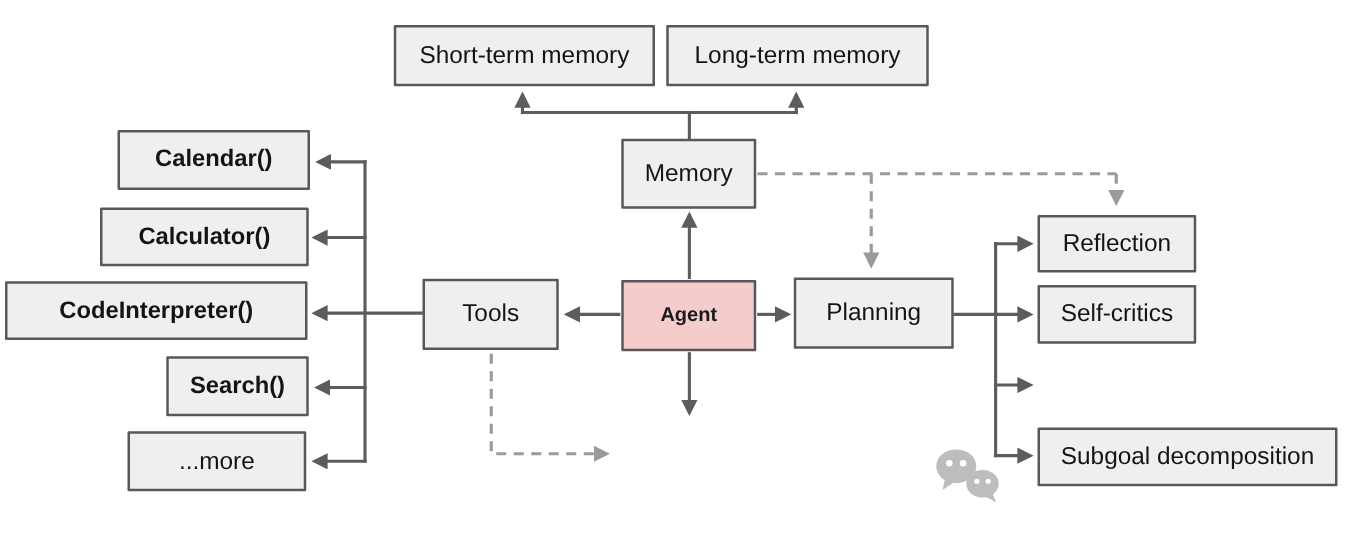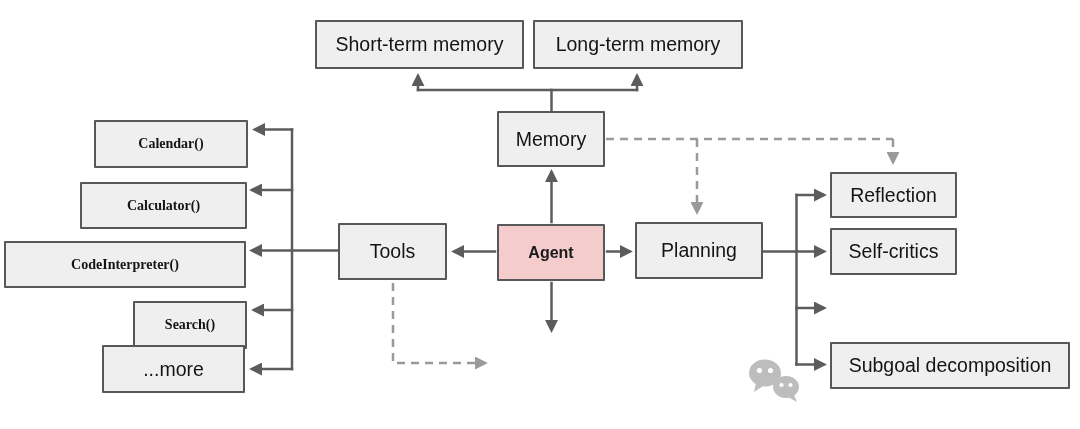--- a/index.html
+++ b/index.html
@@ -6,22 +6,22 @@
   #stage{
     position:relative;width:1080px;height:429px;background:#ffffff;overflow:hidden;
     font-family:"Liberation Sans",sans-serif;
   }
   .node{
     position:absolute;background:#efefef;border:2.5px solid #58585a;
     box-sizing:border-box;display:flex;align-items:center;justify-content:center;
     font-size:19.5px;color:#141414;white-space:nowrap;border-radius:1px;
   }
   .mono{
-    font-family:Liberation Serif, serif;
-    font-weight:bold;font-size:14px;letter-spacing:0px;margin-top:16px;
+    font-family:Liberation Sans, sans-serif;
+    font-weight:bold;font-size:19px;letter-spacing:0px;
   }
   .agent-node{background:#f4cccc;font-weight:bold;font-size:16px;color:#1a1a1a;}
   #edges{position:absolute;left:0;top:0;z-index:1;}
   .node{z-index:2;}
   #watermark{
     position:absolute;left:748px;top:358px;z-index:5;display:flex;align-items:center;
     opacity:0.62;pointer-events:none;
   }
   #watermark-text{
     font-size:30px;color:#969696;letter-spacing:2px;margin-left:8px;

